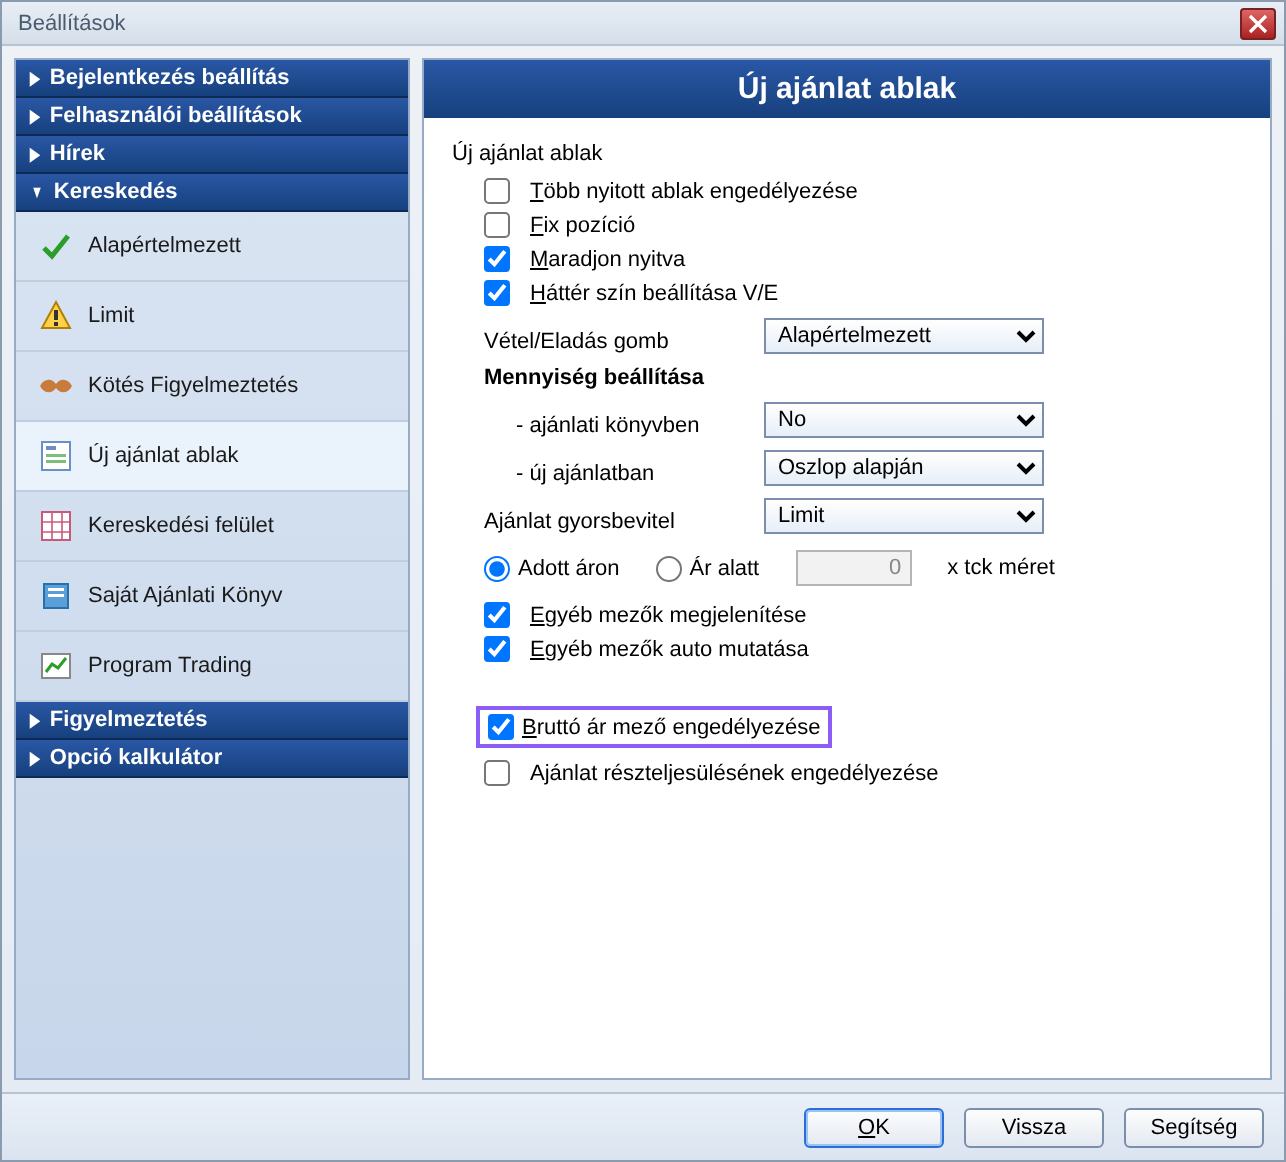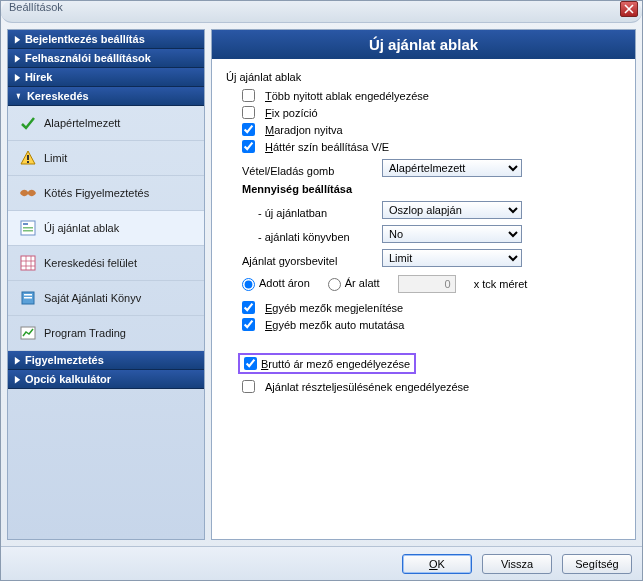--- a/index.html
+++ b/index.html
@@ -1,18 +1,18 @@
 <!DOCTYPE html>
 <html><head>
 <meta charset="utf-8">
 <style>
   * { box-sizing: border-box; font-family: Tahoma, Arial, sans-serif; font-size: 11px; }
   body { margin: 0; padding: 0; background: #fff; }
   .window { width: 643px; height: 581px; border: 1px solid #8a9bb0; background: linear-gradient(#eef2f7,#e4ebf3); display: flex; flex-direction: column; }
-  .titlebar { height: 22px; background: linear-gradient(#e8eef5,#d5dfe9); border-bottom: 1px solid #b5c3d5; display: flex; align-items: flex-start; padding: 0 4px; color: #4a5a70; font-weight: normal; border-radius: 11px; }
+  .titlebar { height: 22px; background: linear-gradient(#e8eef5,#d5dfe9); border-bottom: 1px solid #b5c3d5; display: flex; align-items: center; padding: 0 4px; color: #4a5a70; font-weight: normal; }
   .titlebar .title { flex: 1; padding-left: 4px; }
   .close-btn { width: 18px; height: 16px; background: linear-gradient(#d66,#a22); border: 1px solid #722; border-radius: 2px; color: #fff; display: flex; align-items: center; justify-content: center; font-size: 10px; cursor: pointer; }
   .body { flex: 1; display: flex; padding: 6px; gap: 6px; overflow: hidden; }
   .sidebar { width: 198px; background: linear-gradient(#dbe6f3,#c7d6ea); border: 1px solid #96abc6; display: flex; flex-direction: column; }
   .section-header { background: linear-gradient(#2a57a5,#16407d); color: #fff; font-weight: bold; padding: 3px 6px; display: flex; align-items: center; cursor: pointer; border-bottom: 1px solid #0d2a55; }
   .section-header .chev { margin-right: 4px; font-size: 9px; transform: scaleX(0.7); }
   .nav-item { display: flex; align-items: center; padding: 7px 6px 7px 10px; color: #1a1a1a; cursor: pointer; border-bottom: 1px solid #c0cee0; }
   .nav-item.selected { background: #eaf2fc; }
   .nav-item .icon { width: 20px; height: 20px; margin-right: 6px; display: flex; align-items: center; justify-content: center; }
   .content { flex: 1; background: #fff; border: 1px solid #96abc6; display: flex; flex-direction: column; }
@@ -165,26 +165,26 @@
             <label><span class="auk">H</span><span>áttér szín beállítása V/E</span></label>
           </div>
 
         <div class="row-field">
           <span class="lbl">Vétel/Eladás gomb</span>
           <select><option>Alapértelmezett</option></select>
         </div>
 
         <div style="margin:6px 0 0 16px;font-weight:bold;">Mennyiség beállítása</div>
         <div class="row-field indent2">
+          <span class="lbl">- ajánlati könyvben</span>
+          <select><option>No</option></select>
+        </div>
+        <div class="row-field indent2">
           <span class="lbl">- új ajánlatban</span>
           <select><option>Oszlop alapján</option></select>
-        </div>
-        <div class="row-field indent2">
-          <span class="lbl">- ajánlati könyvben</span>
-          <select><option>No</option></select>
         </div>
 
         <div class="row-field">
           <span class="lbl">Ajánlat gyorsbevitel</span>
           <select><option>Limit</option></select>
         </div>
 
         <div class="radio-row">
           <label><input type="radio" name="pricemode" checked="" style=""><span>Adott áron</span></label>
           <label><input type="radio" name="pricemode" style=""><span>Ár alatt</span></label>

